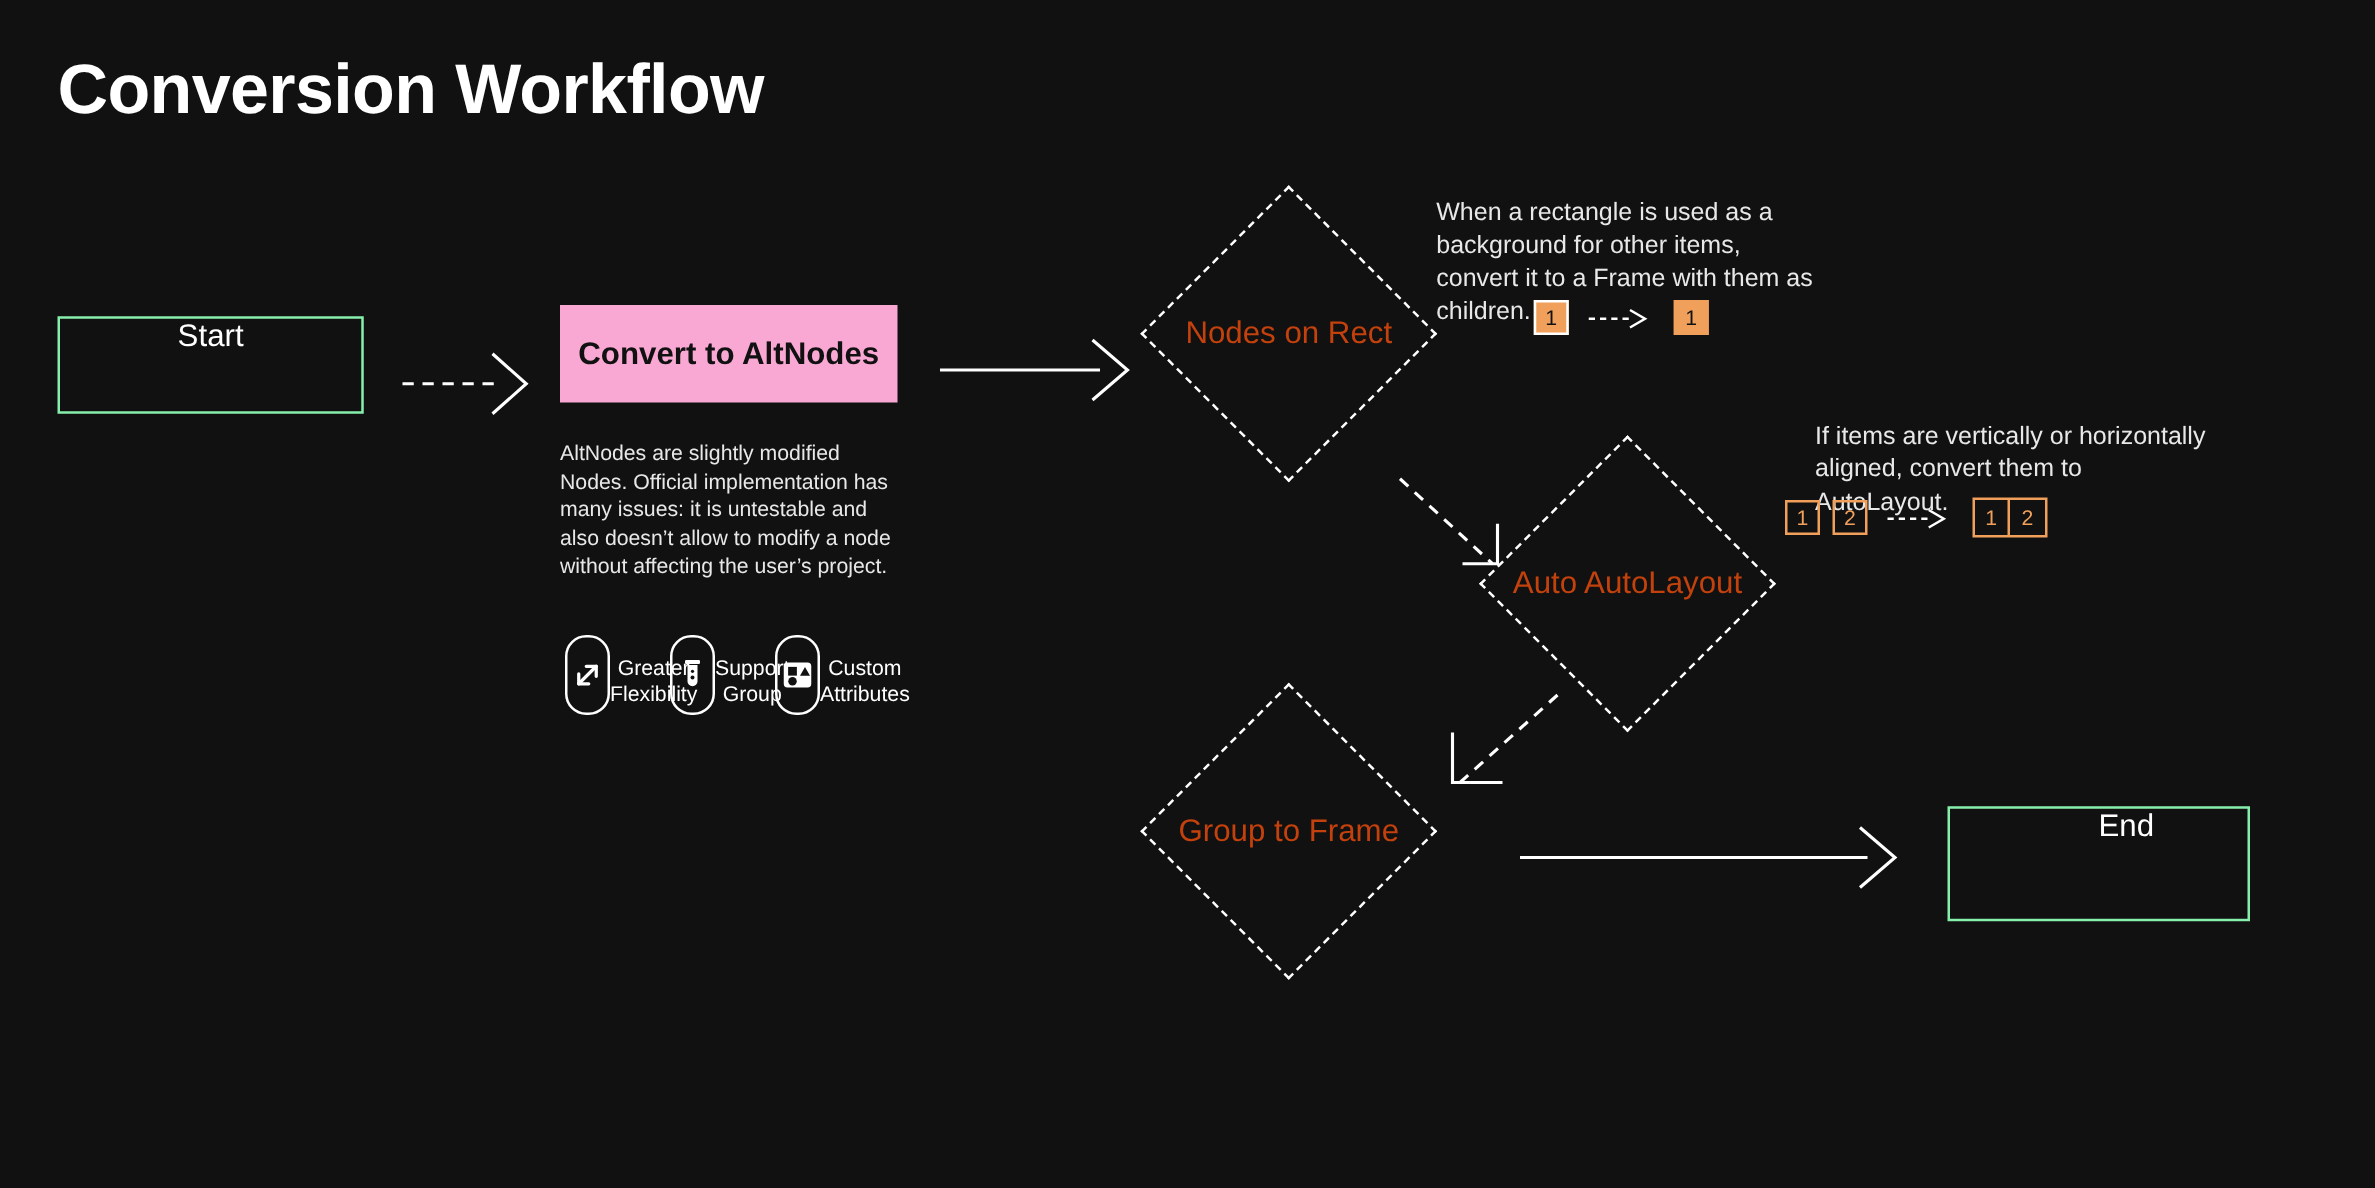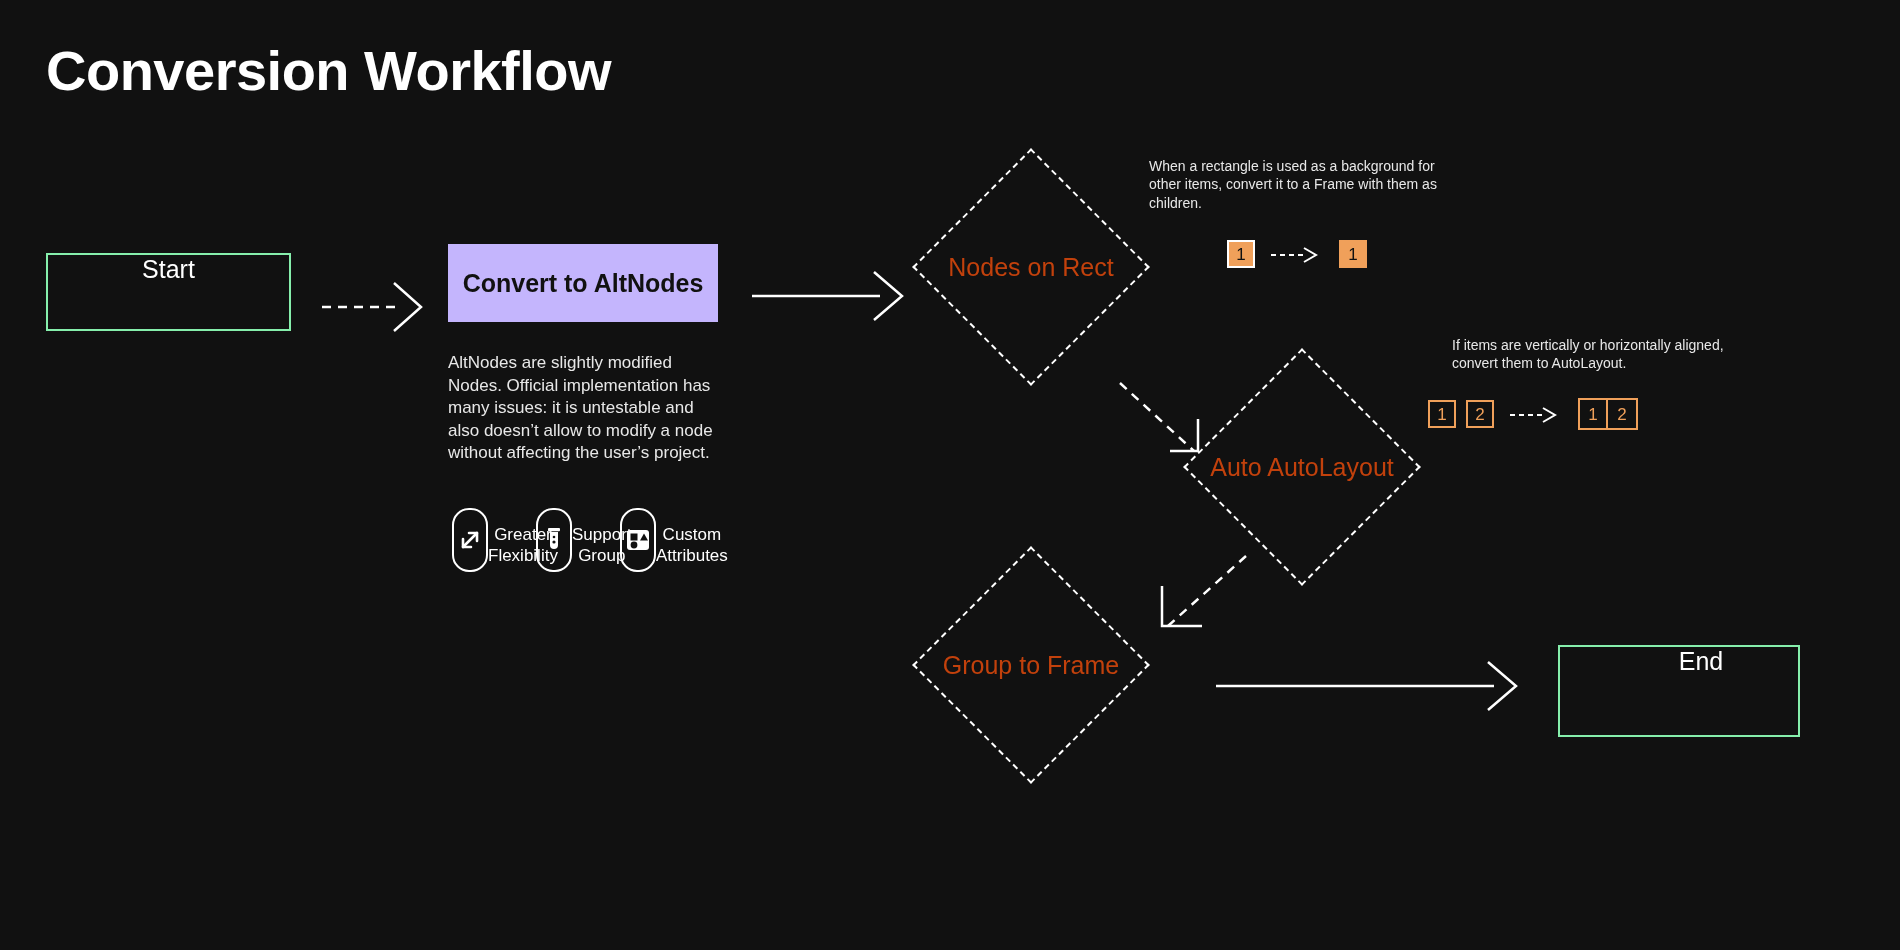--- a/index.html
+++ b/index.html
@@ -23,21 +23,21 @@
     border: 2px solid #86efac;
     display: flex; align-items: flex-start; justify-content: center;
     color: #ffffff; font-size: 25px;
     background: transparent;
   }
   #start-box { left: 46px; top: 253px; width: 245px; height: 78px; }
   #end-box   { left: 1558px; top: 645px; width: 242px; height: 92px; padding-left: 44px; }
 
   #convert-box {
     position: absolute; left: 448px; top: 244px; width: 270px; height: 78px;
-    background: #c4b5fd;
+    background: #f9a8d4;
     display: flex; align-items: center; justify-content: center;
     color: #111111; font-size: 25px; font-weight: bold;
   }
 
   
   .diamond-wrap { position: absolute; }
   .diamond-shape {
     position: absolute; left: 0; top: 0; width: 100%; height: 100%;
     border: 2px dashed #ffffff;
     transform: rotate(45deg);
@@ -69,21 +69,21 @@
     width: 64px; height: 64px;
     border: 2px solid #ffffff; border-radius: 17px;
     display: flex; align-items: center; justify-content: center;
   }
   .feature-label {
     margin-top: 10px; text-align: center; color: #ffffff;
     font-size: 17px; line-height: 1.25;
   }
 
   
-  .annot-text { position: absolute; color: #e8e8e8; font-size: 14px; line-height: 1.32; }
+  .annot-text { position: absolute; color: #e8e8e8; font-size: 20px; line-height: 1.32; }
   #annot-rect { left: 1149px; top: 157px; width: 312px; }
   #annot-auto { left: 1452px; top: 336px; width: 320px; }
   #annot-group { left: 1129px; top: 765px; width: 290px; }
 
   
   .badge-row { position: absolute; display: flex; align-items: center; }
   .badge {
     width: 28px; height: 28px;
     display: flex; align-items: center; justify-content: center;
     font-size: 17px; line-height: 1;

